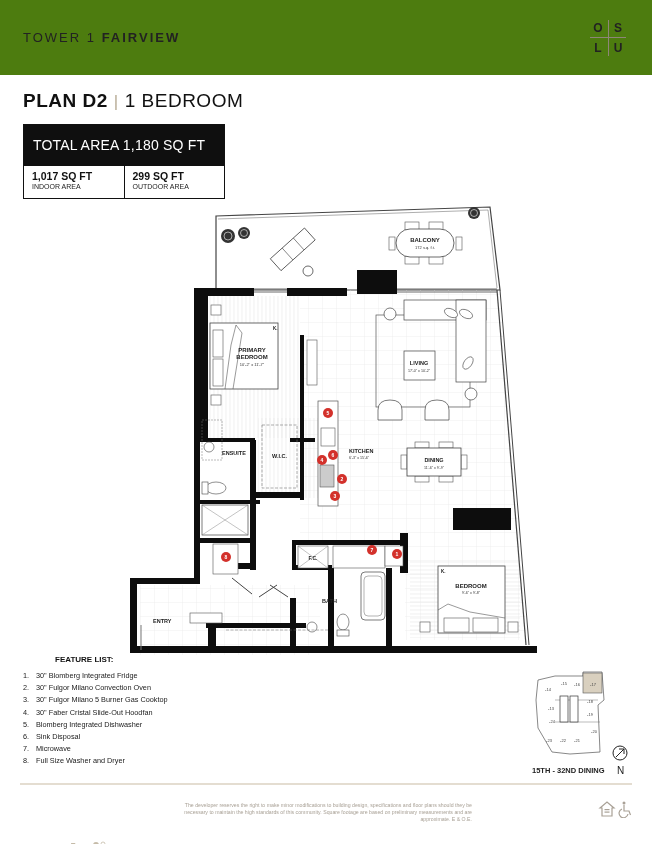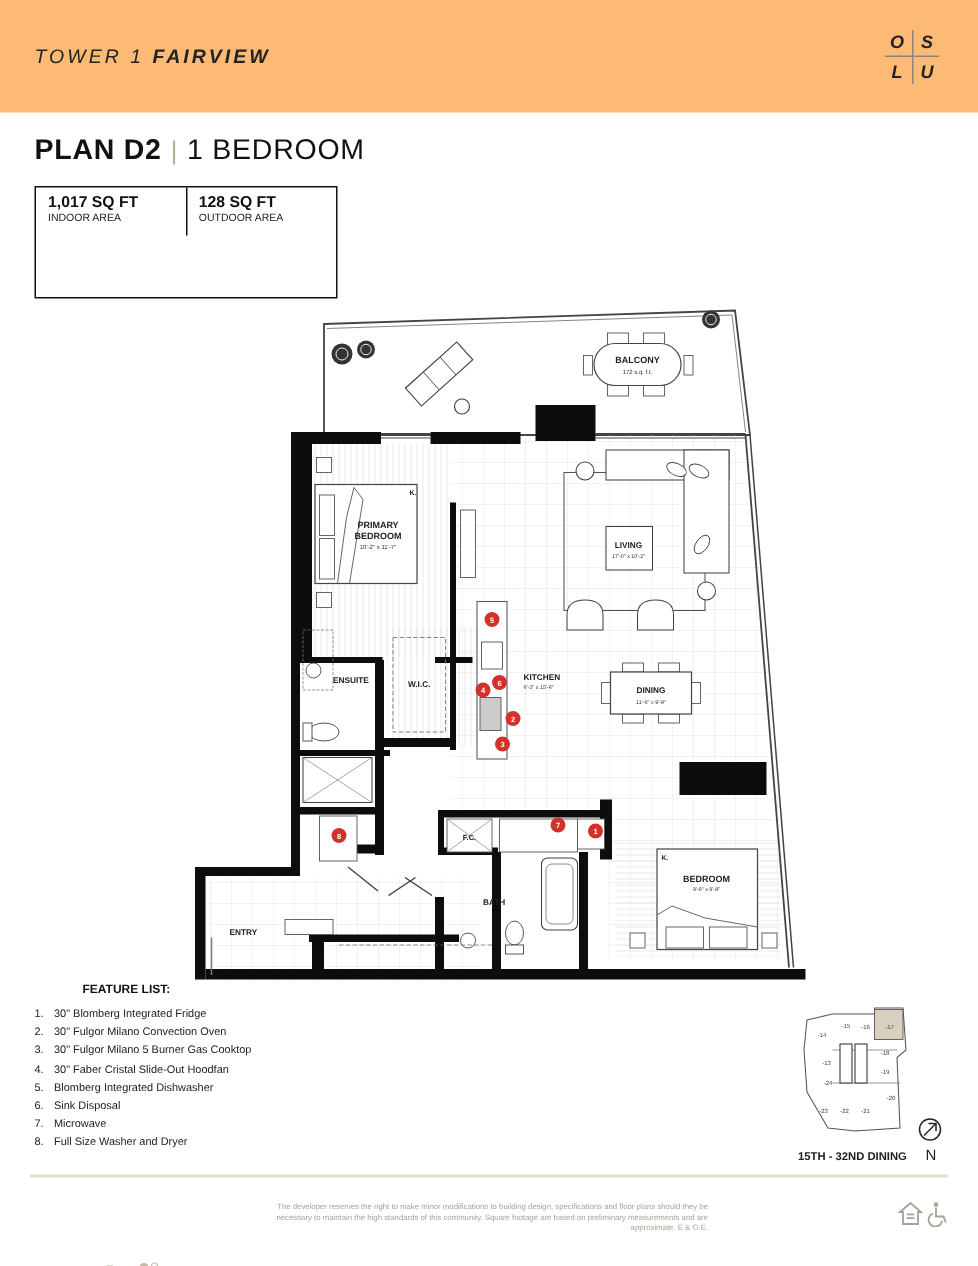--- a/index.html
+++ b/index.html
@@ -1,17 +1,17 @@
 <!DOCTYPE html>
 <html><head>
 <meta charset="utf-8">
 <style>
   * { margin: 0; padding: 0; box-sizing: border-box; }
   body { width: 652px; height: 844px; background: #ffffff; font-family: "Liberation Sans", sans-serif; color: #111; position: relative; overflow: hidden; }
-  .header { position: absolute; left: 0; top: 0; width: 652px; height: 75px; background: #fdba74; font-style: italic; }
+  .header { position: absolute; left: 0; top: 0; width: 652px; height: 75px; background: #4d7c0f; }
   .tower-title { position: absolute; left: 23px; top: 30px; font-size: 13px; letter-spacing: 2px; color: #222; }
   .tower-title .bold { font-weight: bold; }
   .oslu { position: absolute; left: 588px; top: 18px; width: 40px; height: 40px; }
   .oslu span { position: absolute; width: 20px; height: 20px; display: flex; align-items: center; justify-content: center; font-size: 12px; font-weight: bold; color: #222; }
   .oslu .vline { position: absolute; left: 20px; top: 2px; width: 1px; height: 36px; background: #8d8677; }
   .oslu .hline { position: absolute; left: 2px; top: 19px; width: 36px; height: 1px; background: #8d8677; }
   .plan-title { position: absolute; left: 23px; top: 90px; font-size: 19px; color: #111; letter-spacing: 0.5px; }
   .plan-title .plan-name { font-weight: bold; margin-top: 44px; }
   .plan-title .sep { color: #b7ab95; font-weight: normal; margin: 0 6px; font-size: 17px; }
   .area-box { position: absolute; left: 23px; top: 124px; width: 202px; height: 75px; border: 1.5px solid #111; }
@@ -50,27 +50,28 @@
     <div class="vline"></div>
     <div class="hline"></div>
   </div>
 </div>
 
 <div class="plan-title">
   <span class="plan-name">PLAN D2</span><span class="sep">|</span><span>1 BEDROOM</span>
 </div>
 
 <div class="area-box">
+  <div class="area-total">TOTAL AREA 1,180 SQ FT</div>
   <div class="area-split">
     <div class="area-cell">
       <div class="area-val">1,017 SQ FT</div>
       <div class="area-lbl">INDOOR AREA</div>
     </div>
     <div class="area-cell">
-      <div class="area-val">128 SQ FT</div>
+      <div class="area-val">299 SQ FT</div>
       <div class="area-lbl">OUTDOOR AREA</div>
     </div>
   </div>
 </div>
 
 <svg class="plan-svg" width="652" height="844" viewBox="0 0 652 844">
   <defs>
     <pattern id="grid" width="14" height="14" patternUnits="userSpaceOnUse">
       <path d="M14 0 L0 0 0 14" fill="none" stroke="#e3e3e3" stroke-width="0.6"></path>
     </pattern>

